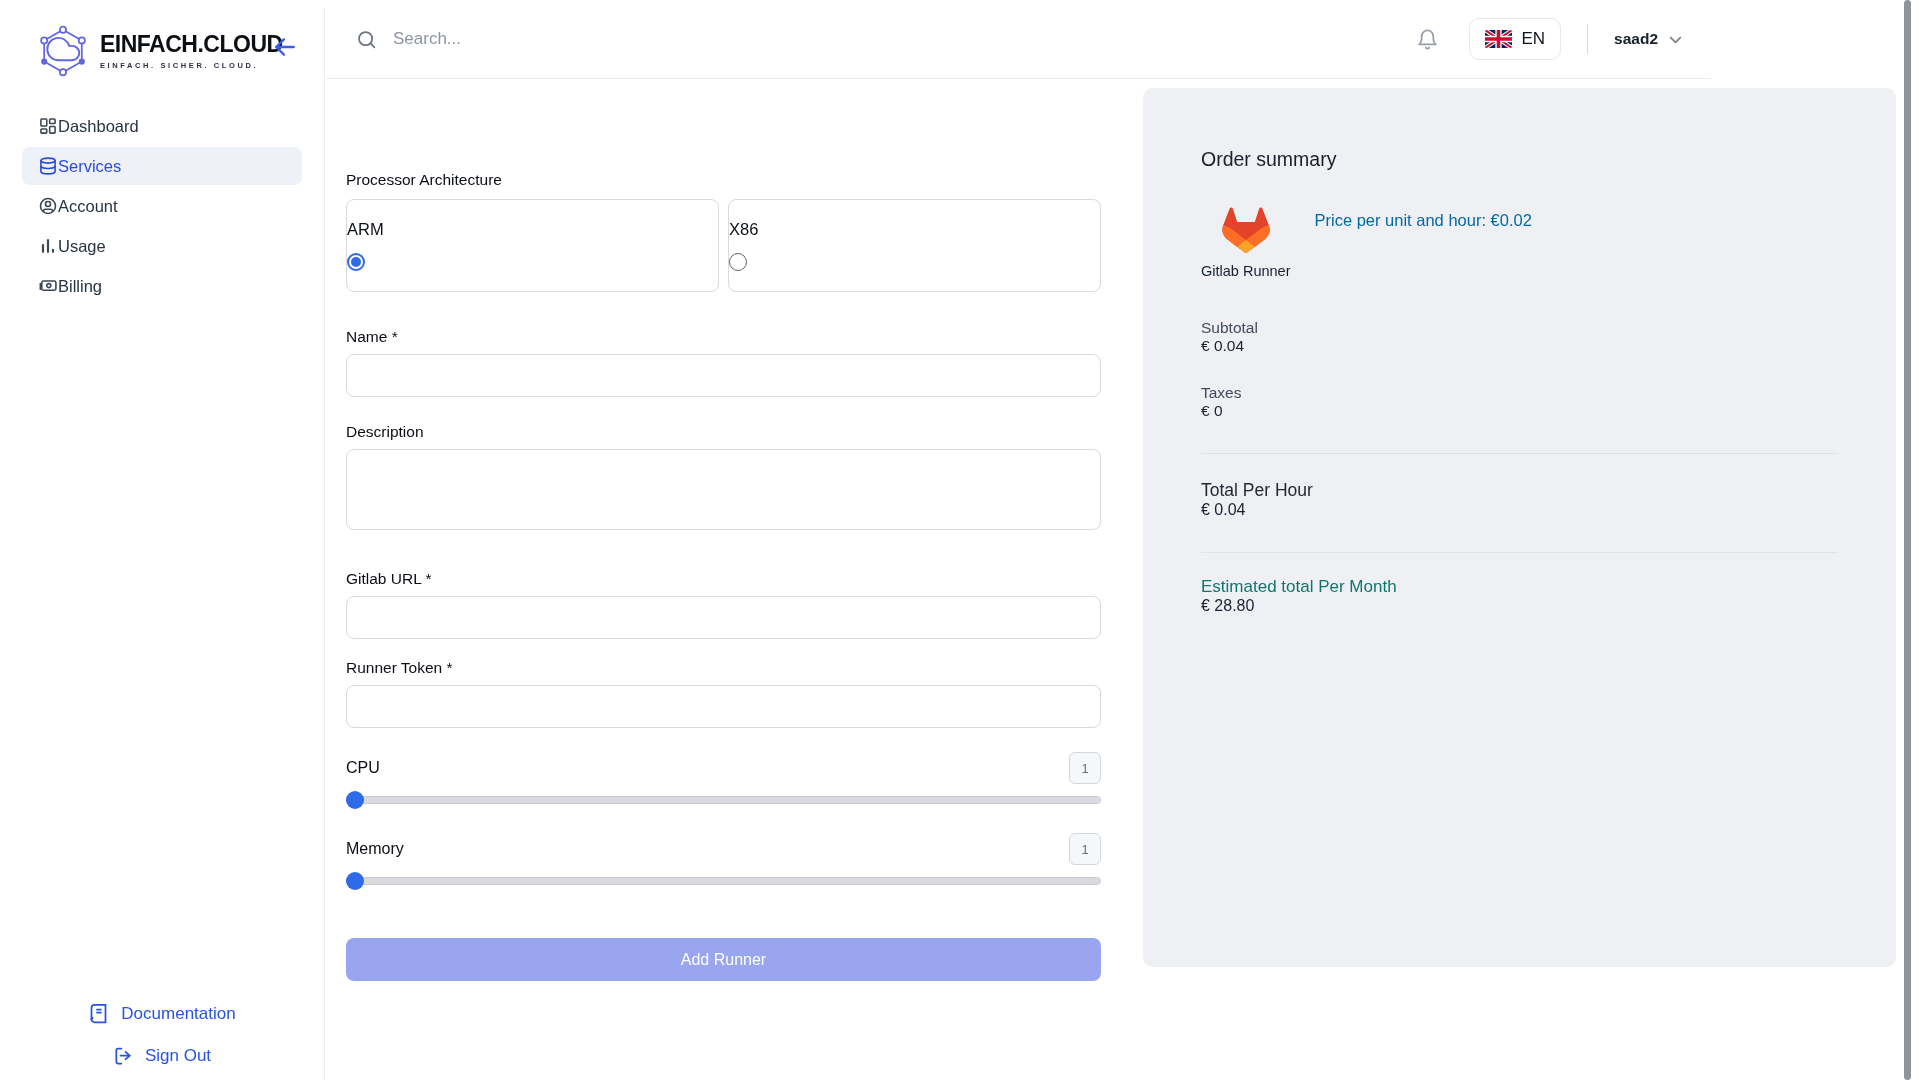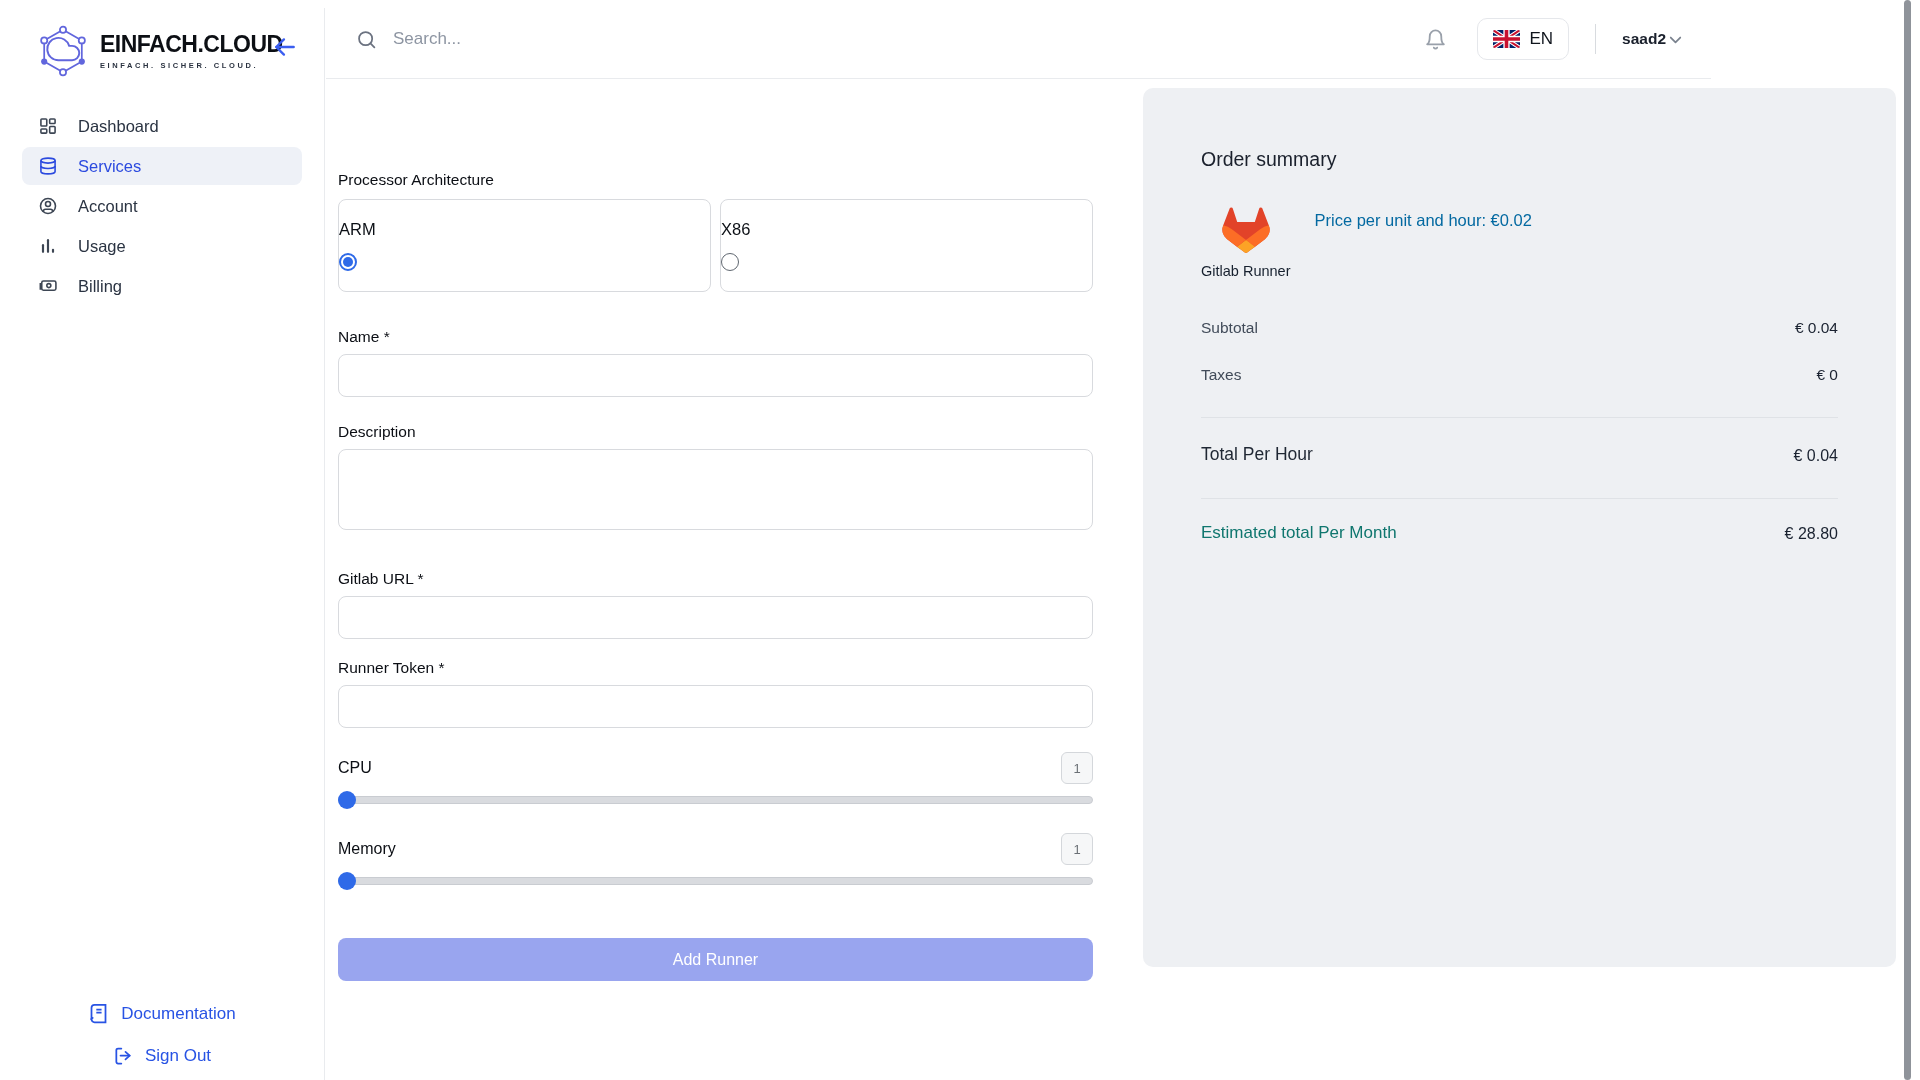--- a/index.html
+++ b/index.html
@@ -11,46 +11,46 @@
   svg{display:block;}
 
   
   .sidebar{position:absolute;left:0;top:8px;width:325px;height:1080px;background:#fff;border-right:1px solid #e9ebee;box-sizing:border-box;}
   .brand-row{position:relative;padding:16px 0 0 36px;height:64px;}
   .brand-lockup{display:flex;align-items:center;gap:10px;}
   .brand-text .brand-name{font-size:23px;font-weight:800;letter-spacing:-0.5px;color:#0c0f14;line-height:1.05;}
   .brand-text .brand-tagline{font-size:7.5px;font-weight:700;letter-spacing:2.6px;color:#2a3240;margin-top:4px;}
   .collapse-arrow{position:absolute;right:26px;top:26px;width:26px;height:26px;cursor:pointer;}
   .nav{margin-top:18px;position:relative;}
-  .nav-item{position:relative;height:40px;display:flex;align-items:center;padding-left:38px;gap:20px;cursor:pointer;}
+  .nav-item{position:relative;height:40px;display:flex;align-items:center;padding-left:38px;cursor:pointer;}
   .nav-item .nav-label{font-size:16.5px;color:#2a3342;}
   .nav-item.active::before{content:"";position:absolute;left:22px;right:22px;top:1px;bottom:1px;background:#eef1f7;border-radius:8px;}
   .nav-item.active .nav-label{color:#2b4adf;position:relative;}
   .nav-item .nav-icon{position:relative;width:20px;height:20px;}
   .nav-item.active .nav-icon{z-index:1;}
   .sidebar-footer{position:absolute;left:0;bottom:0;width:100%;}
   .footer-link{display:flex;align-items:center;justify-content:center;gap:12px;color:#2853e4;font-size:17px;cursor:pointer;}
   .footer-link.doc{margin-bottom:22px;}
   .footer-link.signout{margin-bottom:18px;}
   .sidebar-bottom-divider{height:1px;background:#d9dbdf;margin:0 16px 3px 16px;}
 
   
   .topbar{position:absolute;left:326px;top:0;width:1385px;height:79px;box-sizing:border-box;border-bottom:1px solid #e9ebee;display:flex;align-items:center;padding:0 26px 0 30px;background:#fff;}
   .search-wrap{display:flex;align-items:center;gap:14px;flex:1;}
   .search-input{border:none;outline:none;font-size:17px;color:#111827;width:420px;font-family:"Liberation Sans",sans-serif;}
   .search-input::placeholder{color:#8d95a2;}
   .bell-btn{margin-right:30px;cursor:pointer;}
   .lang-btn{display:flex;align-items:center;gap:9px;border:1px solid #e5e7eb;border-radius:10px;padding:10px 15px;background:#fff;cursor:pointer;}
   .lang-label{font-size:17px;color:#10151d;}
   .topbar-divider{width:1px;height:30px;background:#d8dbdf;margin:0 26px;}
-  .user-menu{display:flex;align-items:center;cursor:pointer;}
+  .user-menu{display:flex;align-items:center;gap:8px;cursor:pointer;}
   .user-name{font-size:15.5px;font-weight:700;color:#1a202c;}
 
   
-  .main-form{position:absolute;left:338px;top:79px;width:755px;}
+  .main-form{position:absolute;left:346px;top:79px;width:755px;}
   .field-label{font-size:15.5px;color:#0b0e14;margin-bottom:8px;}
   .pa-label{margin-top:92px;}
   .arch-cards{display:flex;gap:9px;margin-top:10px;}
   .arch-card{flex:1;height:93px;border:1px solid #d8dade;border-radius:8px;box-sizing:border-box;display:flex;flex-direction:column;align-items:flex-start;justify-content:center;gap:14px;cursor:pointer;background:#fff;}
   .arch-title{font-size:16.5px;color:#0c1016;}
   .radio{width:18px;height:18px;border-radius:50%;box-sizing:border-box;}
   .radio.selected{border:2px solid #2f6ae8;display:flex;align-items:center;justify-content:center;}
   .radio.selected::after{content:"";width:10px;height:10px;border-radius:50%;background:#2f6ae8;}
   .radio.unselected{border:1.5px solid #5f6770;}
   .text-input{width:100%;height:43px;border:1px solid #d8dade;border-radius:8px;box-sizing:border-box;outline:none;font-size:16px;padding:0 14px;font-family:"Liberation Sans",sans-serif;background:#fff;}
@@ -68,21 +68,21 @@
   .submit-btn{margin-top:48px;width:100%;height:43px;border:none;border-radius:8px;background:#99a5ef;color:#ffffff;font-size:16px;font-family:"Liberation Sans",sans-serif;cursor:pointer;}
 
   
   .summary-panel{position:absolute;left:1143px;top:88px;width:753px;height:879px;background:#eef0f3;border-radius:10px;box-sizing:border-box;padding:60px 58px 0 58px;}
   .summary-title{font-size:19.5px;font-weight:500;color:#1a202c;}
   .product-row{display:flex;align-items:flex-start;gap:24px;margin-top:28px;}
   .product-logo-block{display:flex;flex-direction:column;align-items:center;}
   .product-caption{font-size:14.5px;color:#16202e;margin-top:4px;}
   .price-line{font-size:16.5px;color:#0369a1;margin-top:12px;}
   .summary-rows{margin-top:40px;}
-  .summary-row{display:flex;justify-content:space-between;align-items:flex-end;}
+  .summary-row{display:flex;justify-content:space-between;align-items:flex-start;flex-direction:column;}
   .summary-row .row-label{font-size:15.5px;color:#414b59;}
   .summary-row .row-value{font-size:15.5px;color:#1a2230;}
   .row-subtotal{margin-top:0;}
   .row-taxes{margin-top:29px;}
   .summary-divider{height:1px;background:#dfe2e6;margin-top:33px;border:none;}
   .row-total{margin-top:26px;}
   .row-total .row-label{font-size:17.5px;color:#1f2733;}
   .row-total .row-value{font-size:16px;color:#1a2230;}
   .row-estimated{margin-top:24px;}
   .row-estimated .row-label{font-size:17px;color:#0f766e;}

